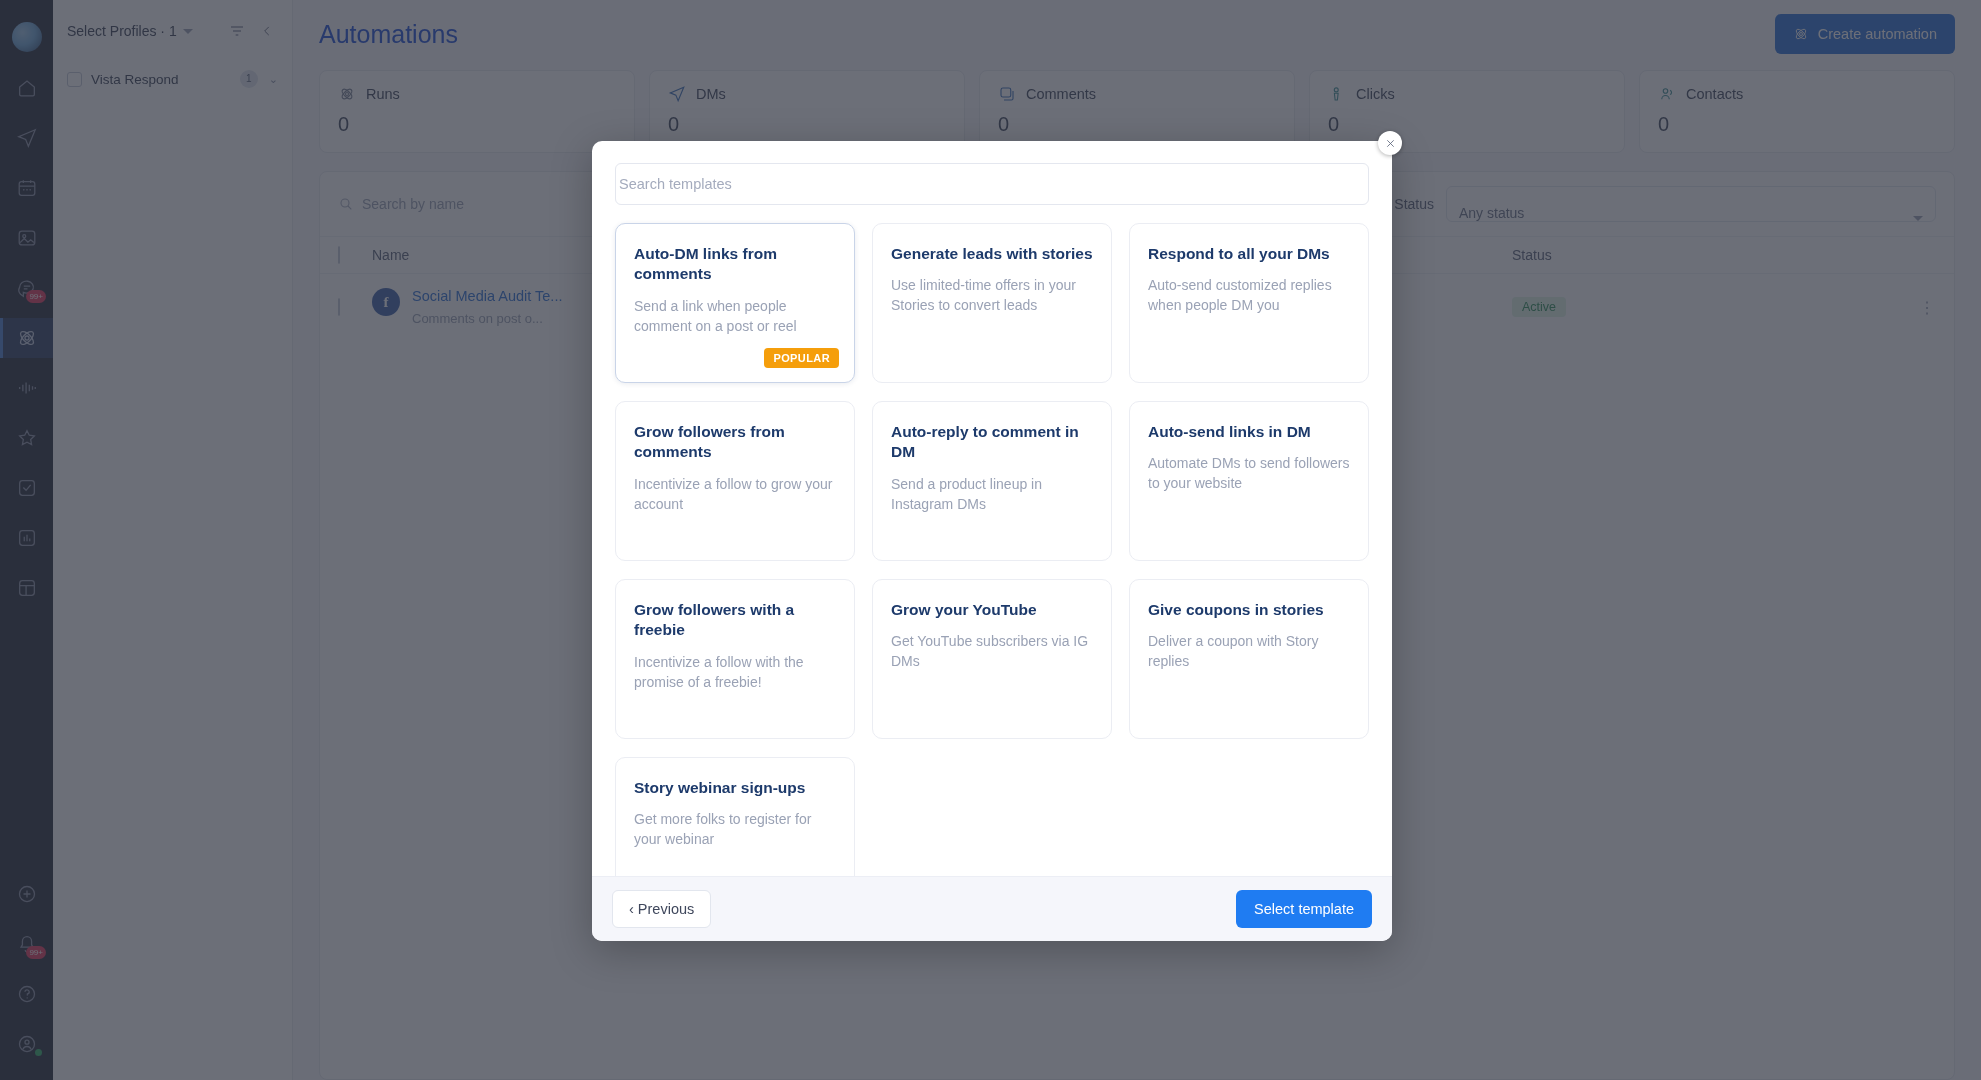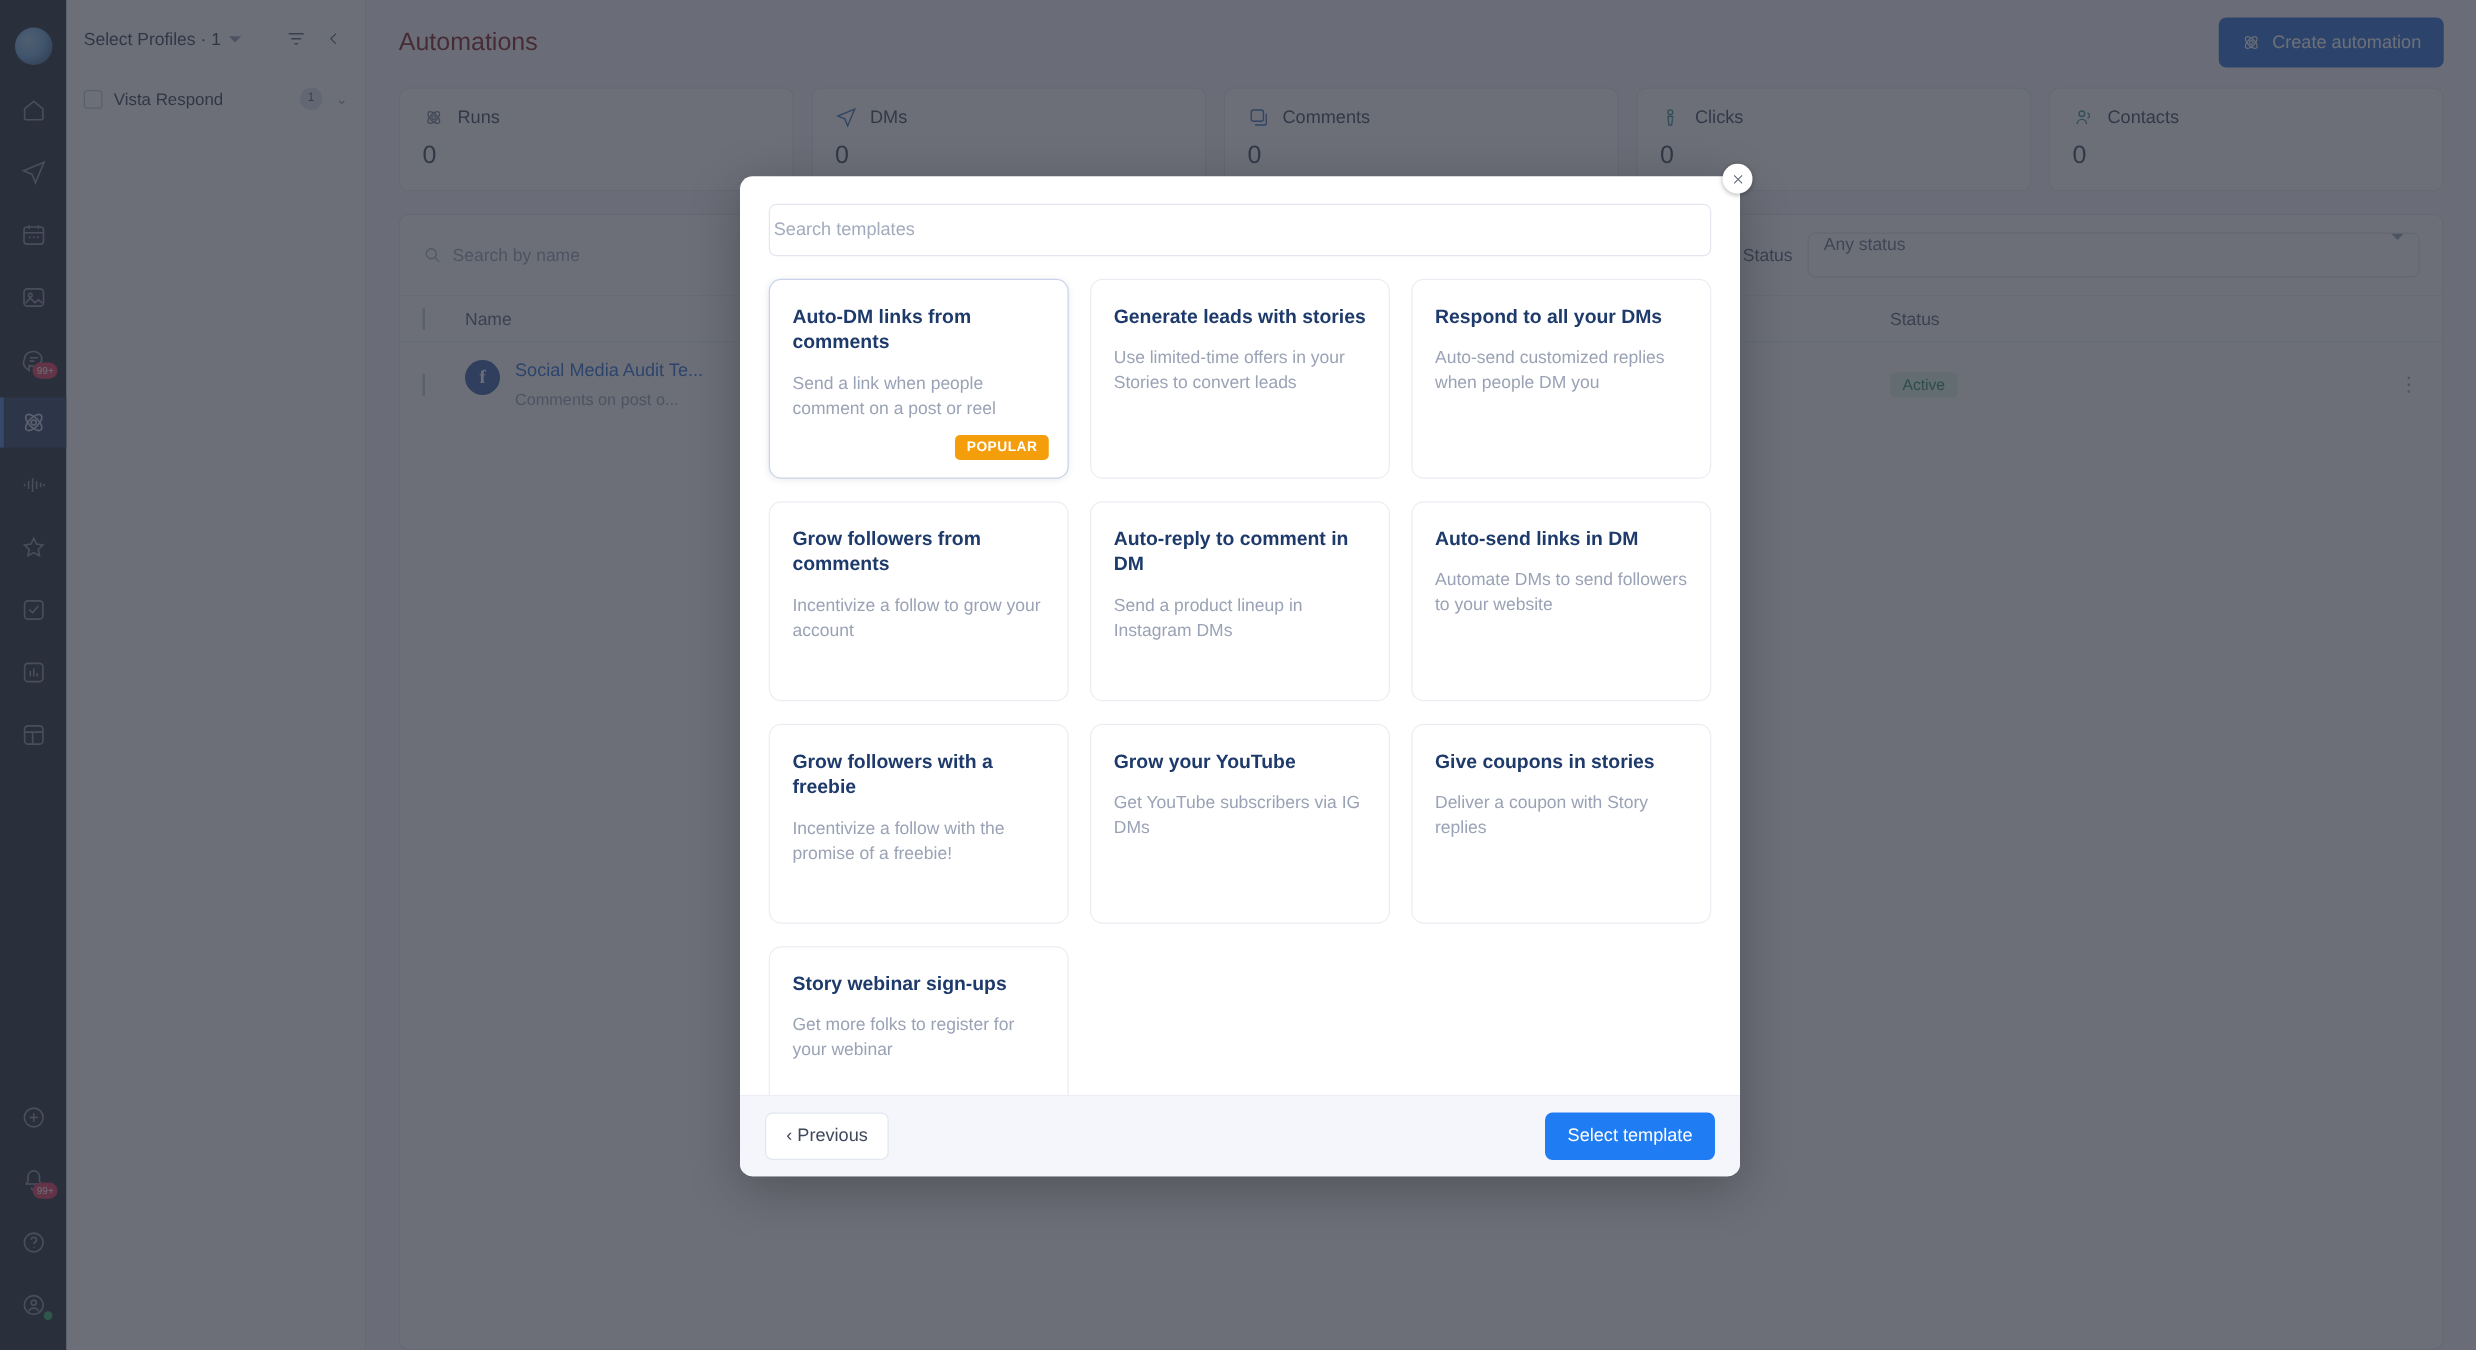--- a/index.html
+++ b/index.html
@@ -116,21 +116,21 @@
     background: #f7f8fb;
     display: flex; flex-direction: column;
     min-width: 0;
   }
   .main-header {
     height: 68px;
     display: flex; align-items: center;
     padding: 0 26px;
   }
   .page-title {
-    font-size: 20px; color: #7f1d1d;
+    font-size: 25px; color: #1d4ed8;
     font-weight: 400;
   }
   .header-spacer { flex: 1 1 auto; }
   .btn-primary-dark {
     background: #2b6fd6;
     color: #ffffff;
     border-radius: 6px;
     padding: 0 18px;
     height: 40px;
     display: flex; align-items: center; gap: 9px;
@@ -179,21 +179,21 @@
   .search-wrap {
     display: flex; align-items: center; gap: 8px;
     width: 330px;
     font-size: 14px; color: #9aa2b5;
   }
   .search-wrap svg { stroke: #a8afc0; fill: none; stroke-width: 1.6; }
   .filters-spacer { flex: 1 1 auto; }
   .status-filter-label { font-size: 14px; color: #5a6379; }
   .status-select {
     width: 490px;
-    display: flex; align-items: flex-start;
+    display: flex; align-items: flex-end;
     font-size: 14px; color: #6a7287;
     border: 1px solid #e2e6ee;
     border-radius: 6px;
     height: 36px;
     padding: 0 12px;
   }
   .status-select .caret { margin-left: auto; }
 
   .thead {
     display: flex; align-items: center;

